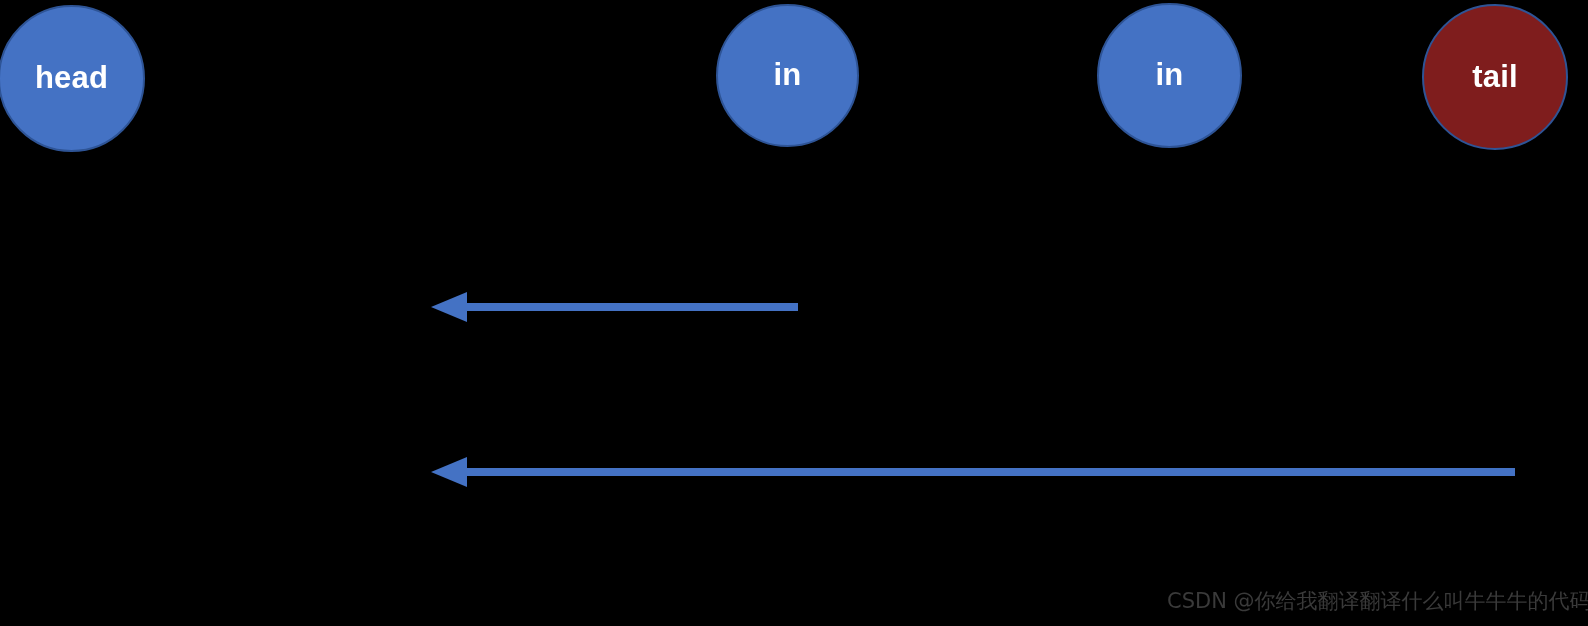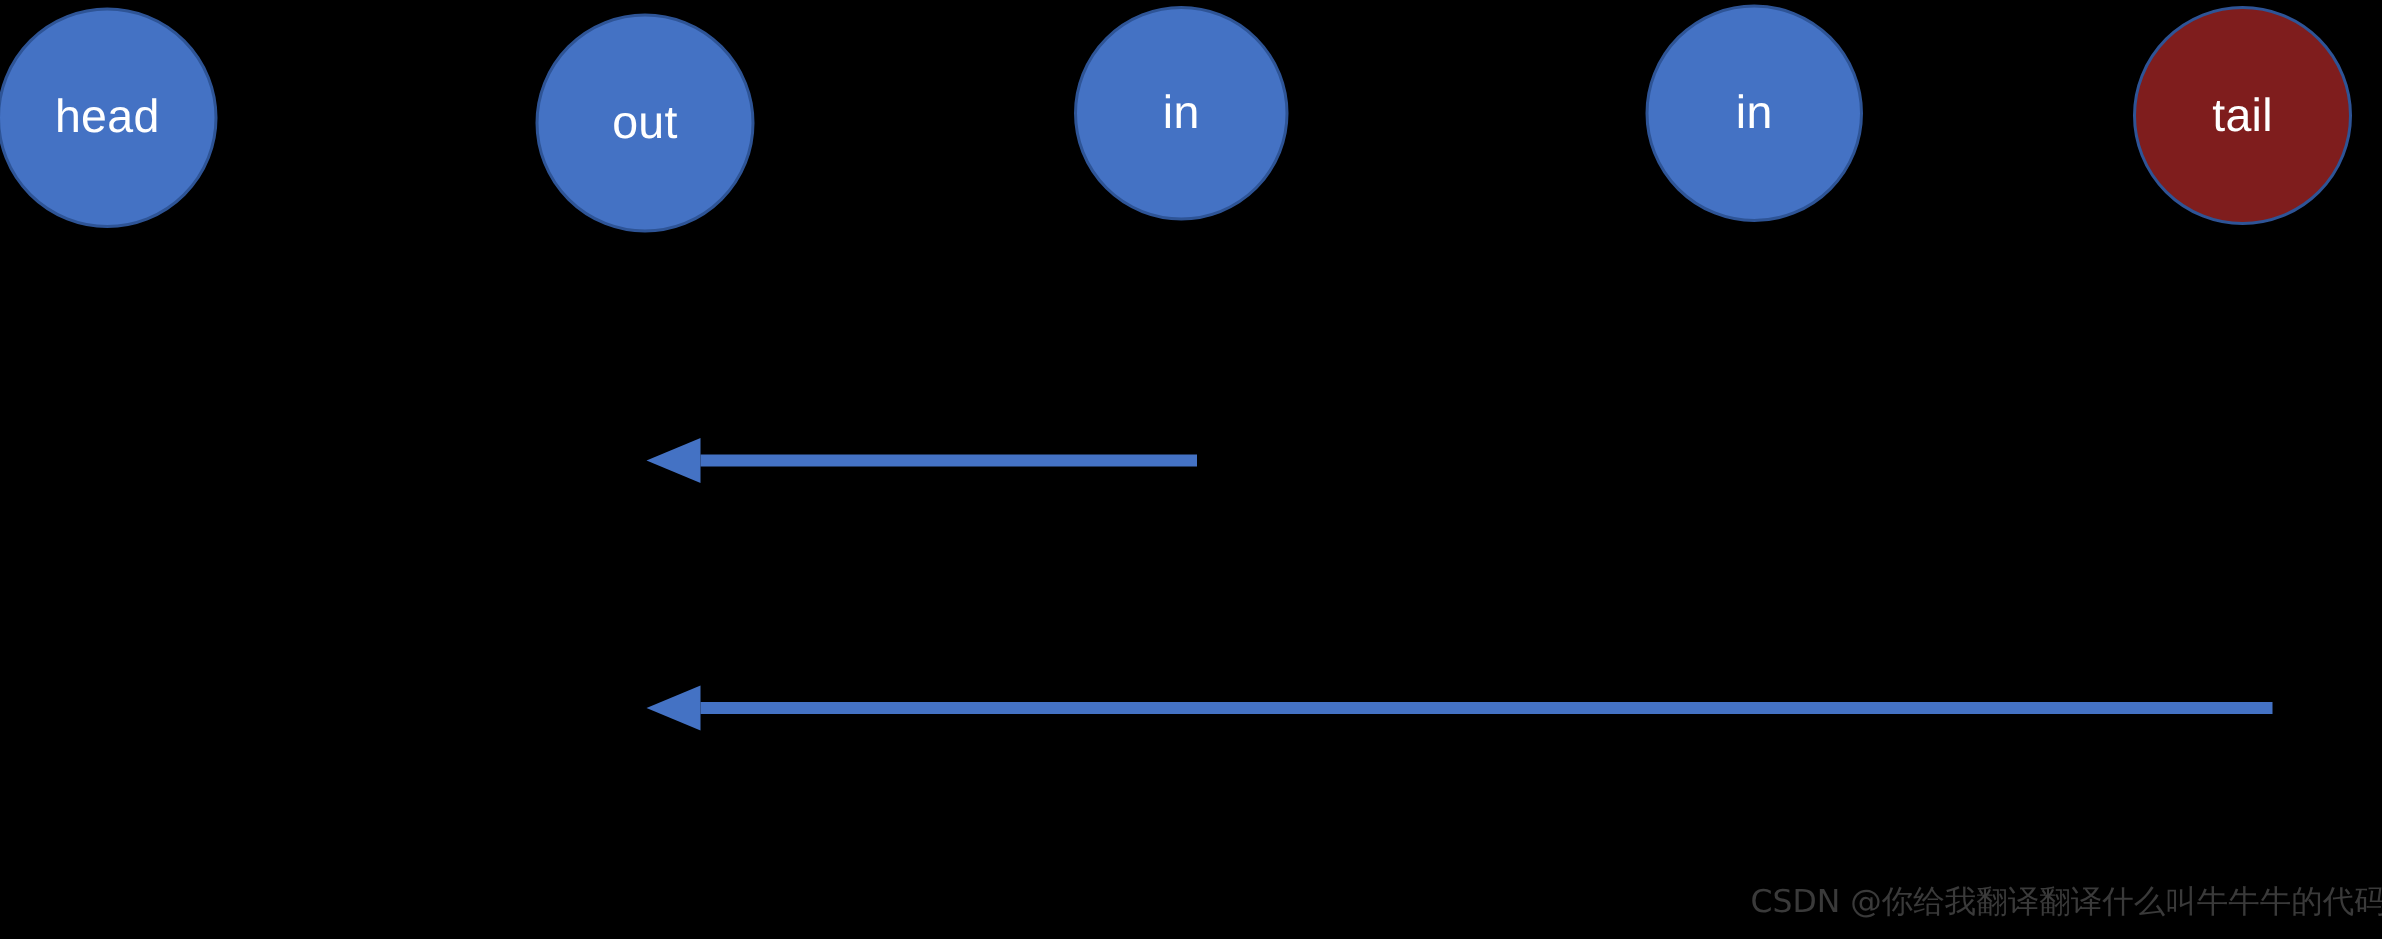--- a/index.html
+++ b/index.html
@@ -30,20 +30,21 @@
     color: #FFFFFF;
     font-size: 31px;
     font-weight: 400;
     letter-spacing: 0.2px;
     line-height: 1;
     user-select: none;
   }
   .node-label {
     display: block;
     transform: translateY(-1px);
+    font-weight: bold;
   }
   .arrow {
     position: absolute;
     height: 44px;
     display: block;
   }
   .arrow svg {
     display: block;
     width: 100%;
     height: 100%;
@@ -70,23 +71,20 @@
     </div>
     <div class="arrow" style="left: 431px; top: 450px; width: 1084px; height: 44px;">
       <svg viewBox="0 0 1084 44" preserveAspectRatio="none">
         <rect x="36" y="18" width="1048" height="8" fill="#4472C4"></rect>
         <polygon points="0,22 36,7 36,37" fill="#4472C4"></polygon>
       </svg>
     </div>
     <div class="node" style="left: -2px; top: 5px; width: 147px; height: 147px; background: rgb(68, 114, 196); border-color: rgb(46, 84, 150); color: rgb(255, 255, 255);">
       <span class="node-label">head</span>
     </div>
-    <div class="node" style="left: 357px; top: 9px; width: 146px; height: 146px; background: rgb(68, 114, 196); border-color: rgb(46, 84, 150); color: rgb(255, 255, 255);">
-      <span class="node-label">out</span>
-    </div>
     <div class="node" style="left: 716px; top: 4px; width: 143px; height: 143px; background: rgb(68, 114, 196); border-color: rgb(46, 84, 150); color: rgb(255, 255, 255);">
       <span class="node-label">in</span>
     </div>
     <div class="node" style="left: 1097px; top: 3px; width: 145px; height: 145px; background: rgb(68, 114, 196); border-color: rgb(46, 84, 150); color: rgb(255, 255, 255);">
       <span class="node-label">in</span>
     </div>
     <div class="node" style="left: 1422px; top: 4px; width: 146px; height: 146px; background: #7f1d1d; border-color: rgb(46, 84, 150); color: rgb(255, 255, 255);">
       <span class="node-label">tail</span>
     </div>
     <div class="watermark" style="left: 1167px; top: 587px; color: rgb(58, 58, 58);">CSDN @你给我翻译翻译什么叫牛牛牛的代码</div>

